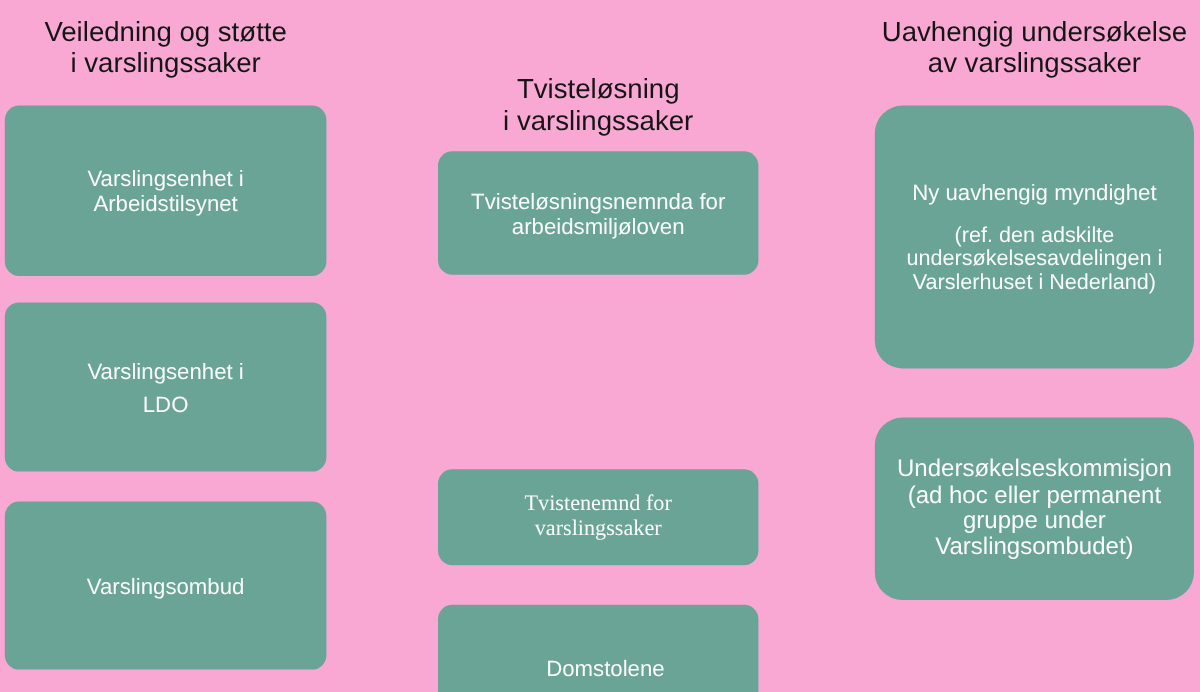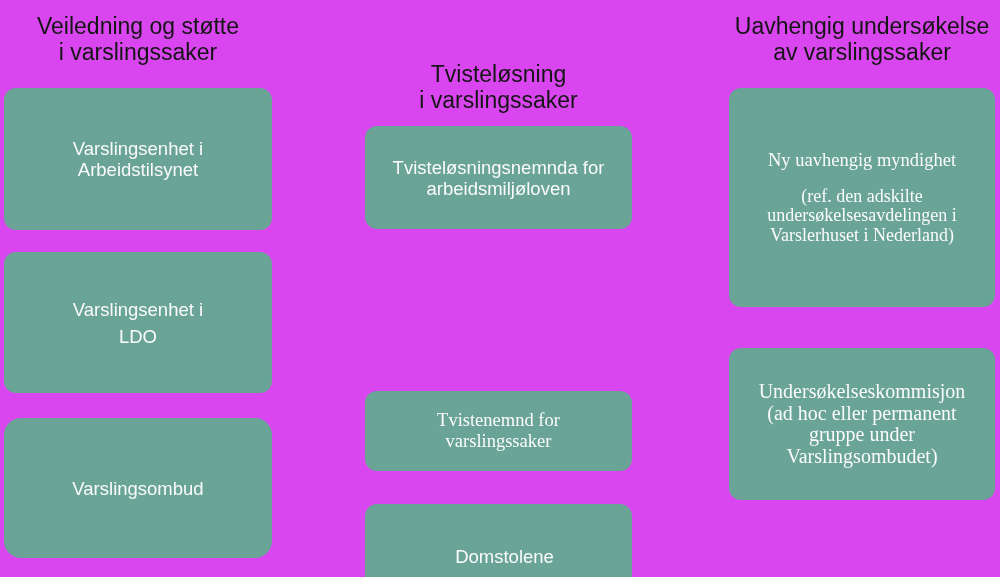--- a/index.html
+++ b/index.html
@@ -16,21 +16,21 @@
   body {
     font-family: "Liberation Sans", sans-serif;
     width: 1000px;
     height: 577px;
     overflow: hidden;
   }
   .canvas {
     position: relative;
     width: 1000px;
     height: 577px;
-    background: #d946ef;
+    background: #f9a8d4;
   }
   .col {
     position: absolute;
     top: 0;
     height: 100%;
   }
   .col-1 { left: 4px;   width: 268px; }
   .col-2 { left: 365px; width: 267px; margin-top: 48px; }
   .col-3 { left: 729px; width: 266px; }
 
@@ -56,26 +56,26 @@
     display: flex;
     flex-direction: column;
     align-items: center;
     justify-content: center;
     text-align: center;
     font-size: 18.5px;
     line-height: 21px;
     white-space: pre-line;
     border-radius: 12px;
   }
-  .r-large { border-radius: 12px; font-family: Liberation Serif, serif; }
+  .r-large { border-radius: 23px; }
 
   
   .c1-b1 { top: 88px;  height: 142px; }
   .c1-b2 { top: 252px; height: 141px; line-height: 27px; }
-  .c1-b3 { top: 418px; height: 140px; border-radius: 17px; }
+  .c1-b3 { top: 418px; height: 140px; }
 
   
   .c2-b1 { top: 78px;  height: 103px; }
   .c2-b2 { top: 213px; height: 102px; }
   .c2-b3 { top: 343px; height: 80px; font-family: Liberation Serif, serif; }
   .c2-b4 { top: 456px; height: 104px; padding-left: 12px; }
 
   
   .c3-b1 { top: 88px;  height: 219px; }
   .c3-b2 { top: 348px; height: 152px; font-size: 20px; line-height: 21.5px; }

